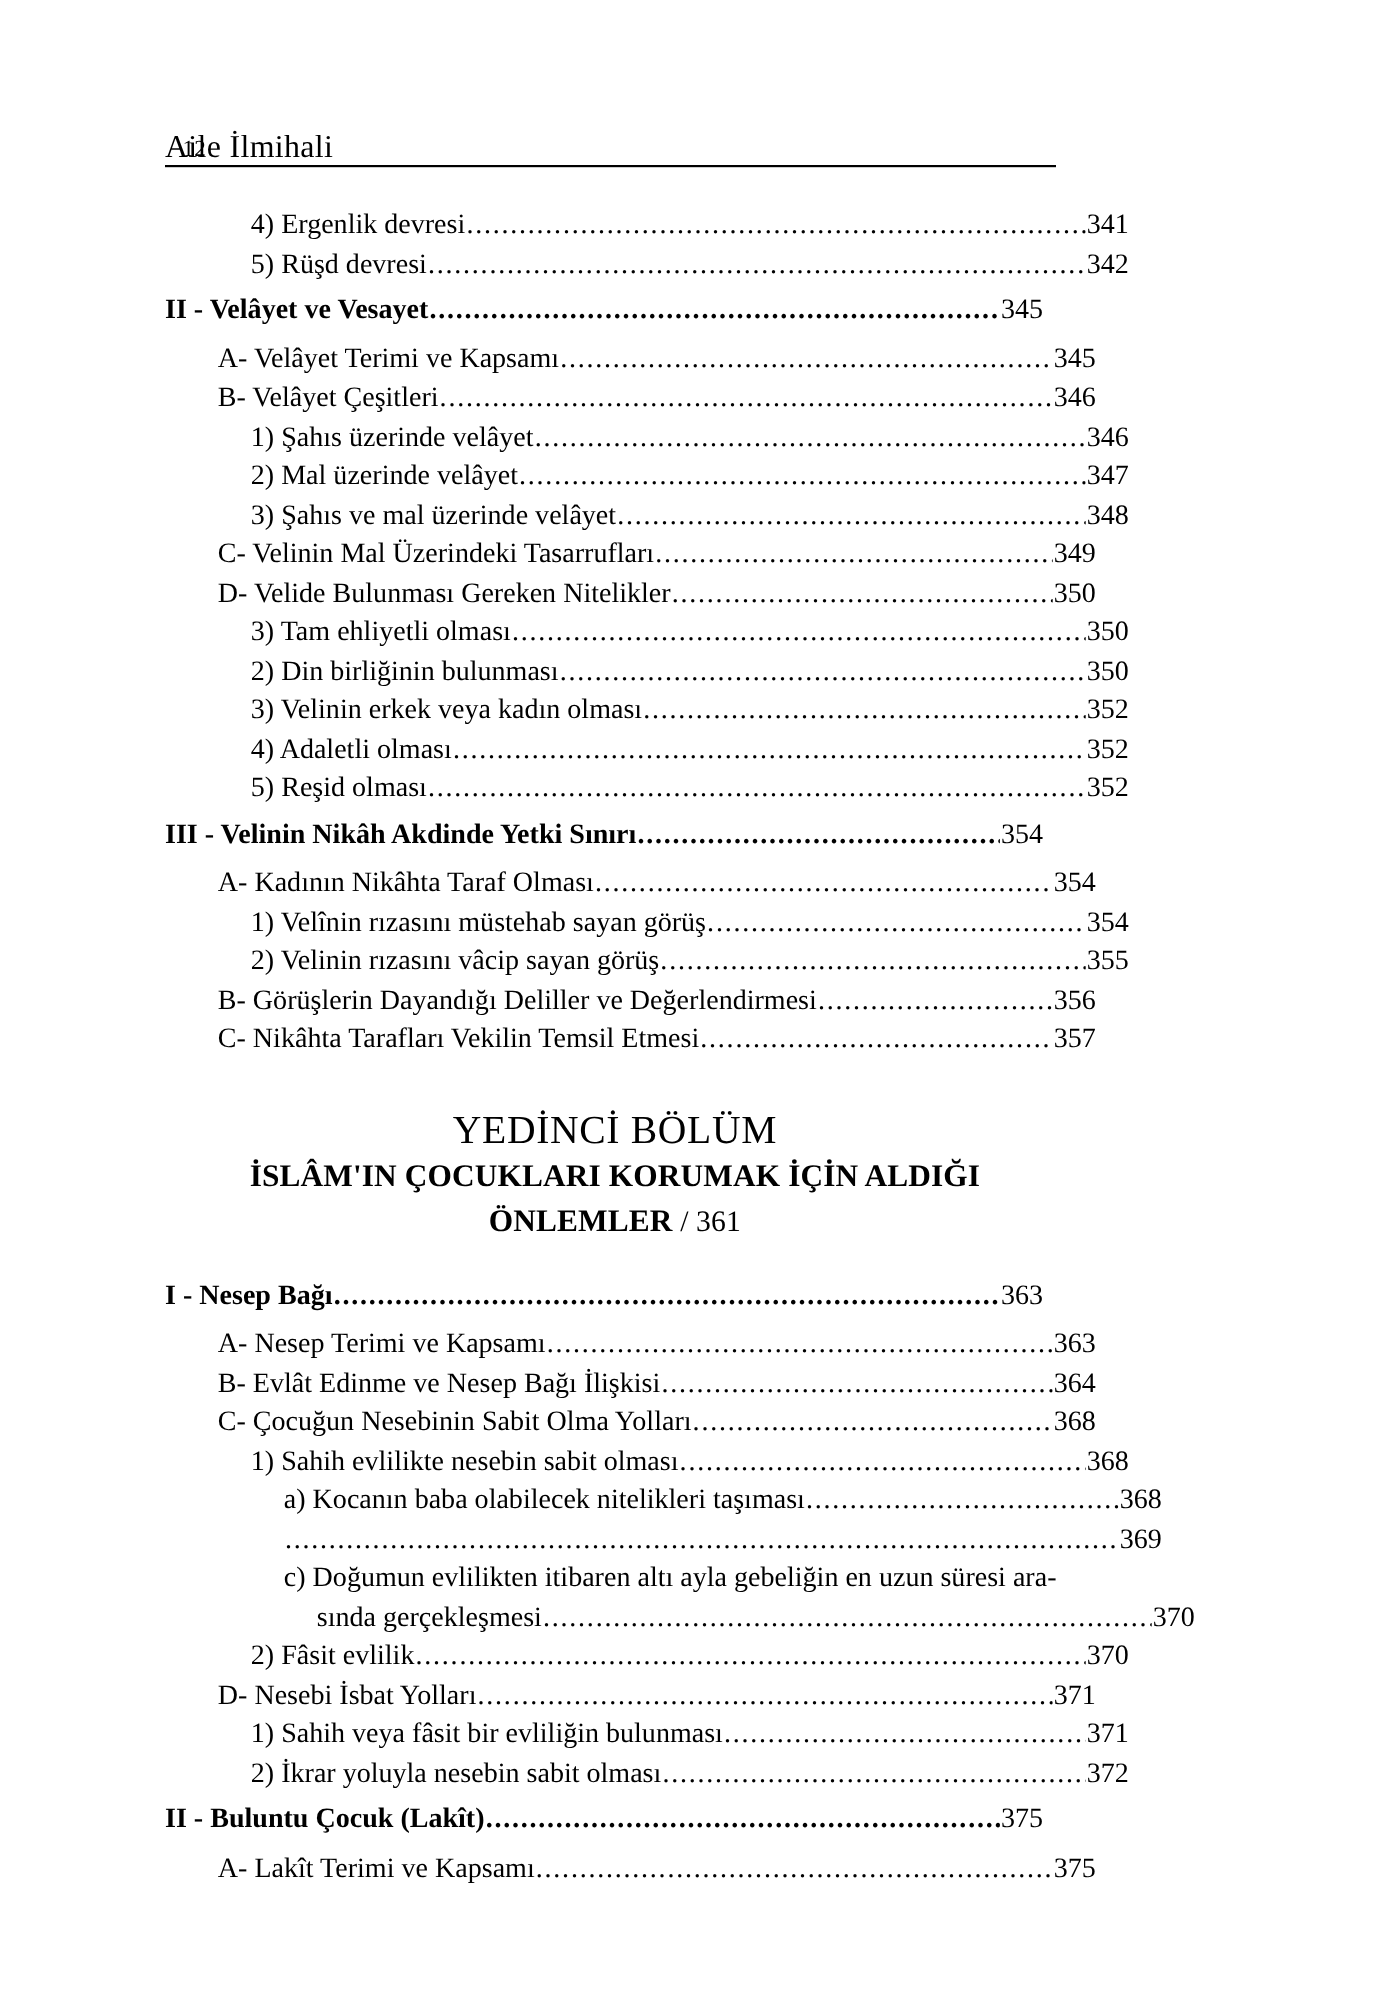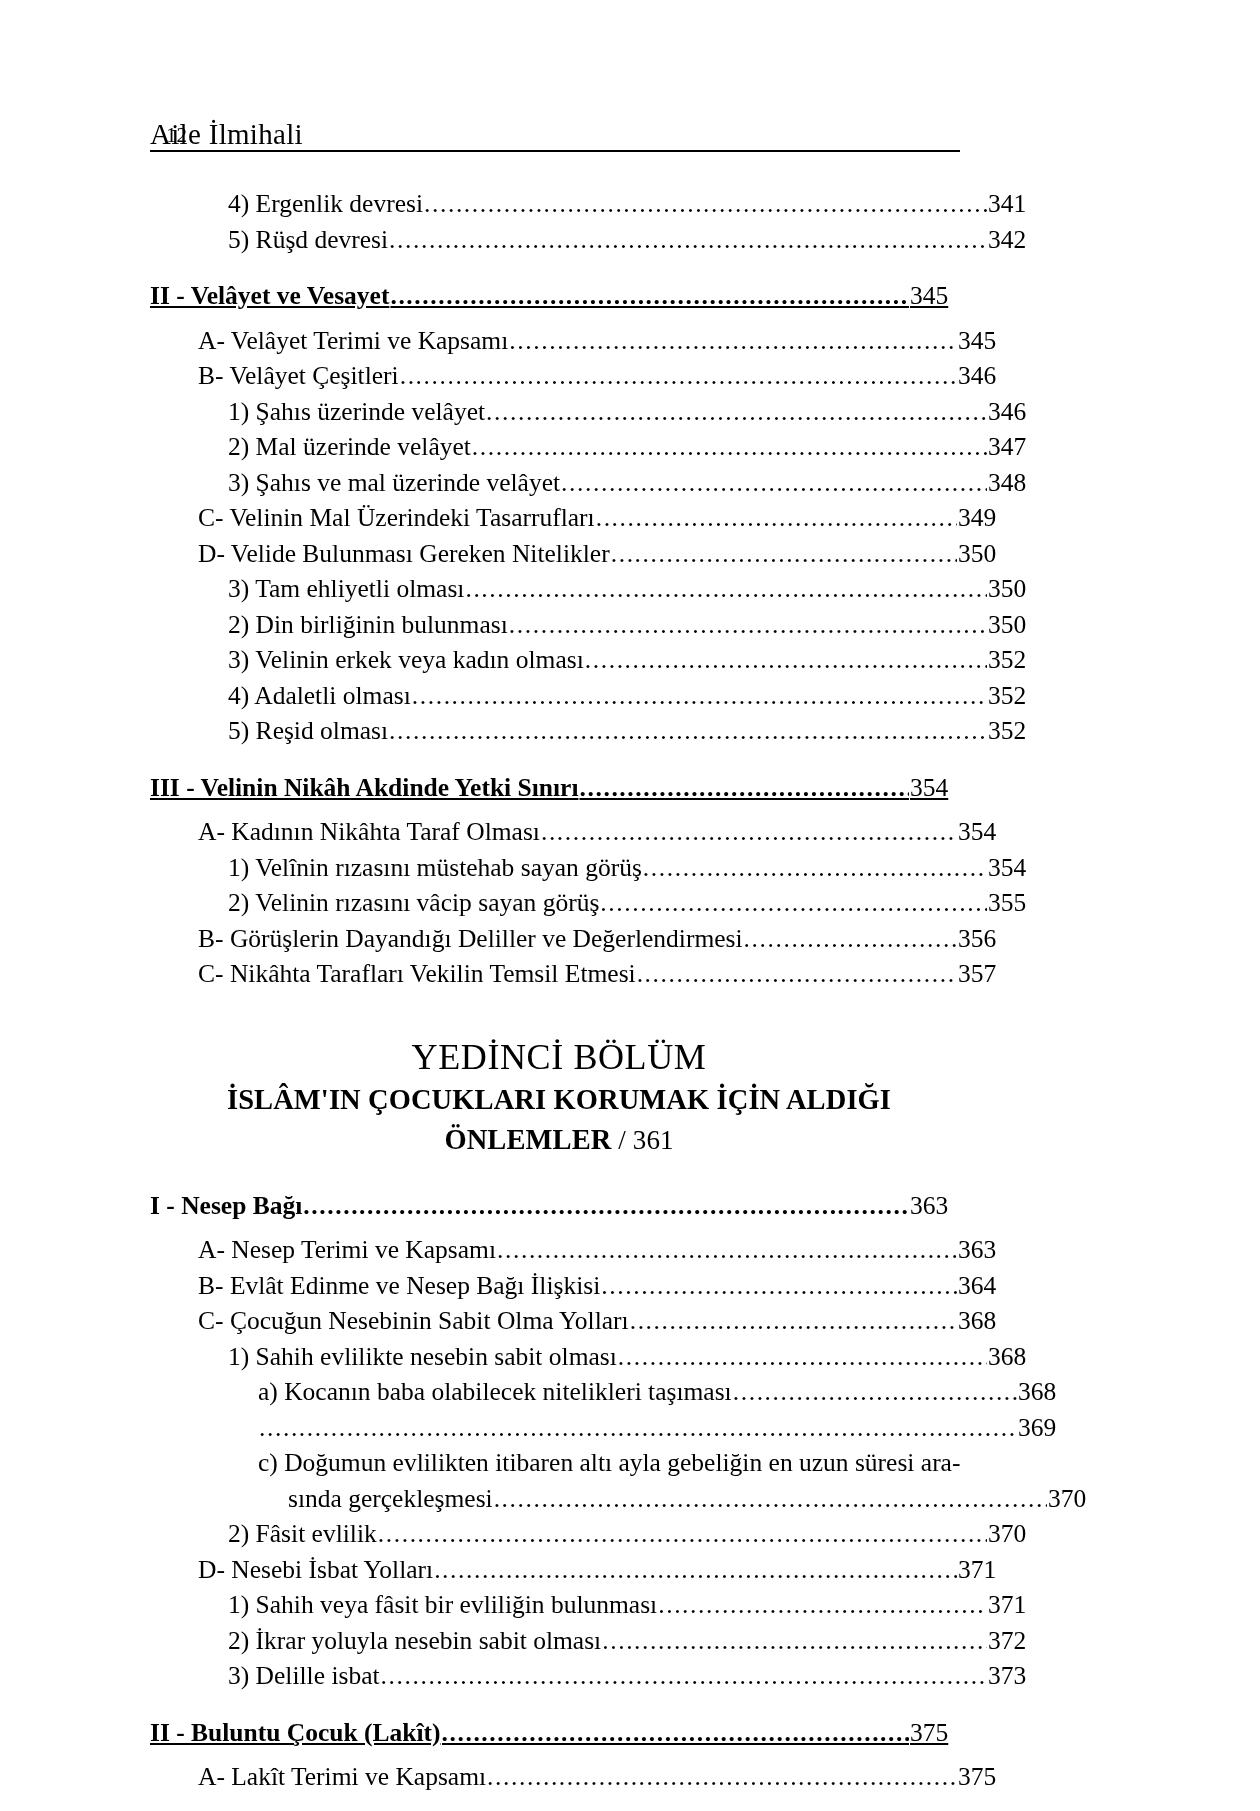--- a/index.html
+++ b/index.html
@@ -97,21 +97,21 @@
   }
 
   
   .lvl-roman  { padding-left: 0px;   font-weight: bold; }
   .lvl-roman .pageno { font-weight: normal; }
   .lvl-letter { padding-left: 48px; }
   .lvl-num    { padding-left: 78px; }
   .lvl-alpha  { padding-left: 108px; }
   .lvl-cont   { padding-left: 138px; }
 
-  .gap-before { margin-top: 21px; text-decoration: underline; }
+  .gap-before { margin-top: 6px; }
   .gap-small  { margin-top: 9px; }
 
   
   .row.nowrapline .leader::before { content: ""; }
   .row.nowrapline .pageno { visibility: hidden; }
 
   
   .chapter-block {
     position: absolute;
     left: 150px;
@@ -321,25 +321,20 @@
         <div class="row lvl-num">
           <span class="label">1) Sahih veya fâsit bir evliliğin bulunması</span>
           <span class="leader"></span>
           <span class="pageno">371</span>
         </div>
         <div class="row lvl-num">
           <span class="label">2) İkrar yoluyla nesebin sabit olması</span>
           <span class="leader"></span>
           <span class="pageno">372</span>
         </div>
-        <div class="row lvl-num">
-          <span class="label">3) Delille isbat</span>
-          <span class="leader"></span>
-          <span class="pageno">373</span>
-        </div>
         <div class="row lvl-roman gap-before">
           <span class="label">II - Buluntu Çocuk (Lakît)</span>
           <span class="leader"></span>
           <span class="pageno">375</span>
         </div>
         <div class="row lvl-letter gap-small">
           <span class="label">A- Lakît Terimi ve Kapsamı</span>
           <span class="leader"></span>
           <span class="pageno">375</span>
         </div>

